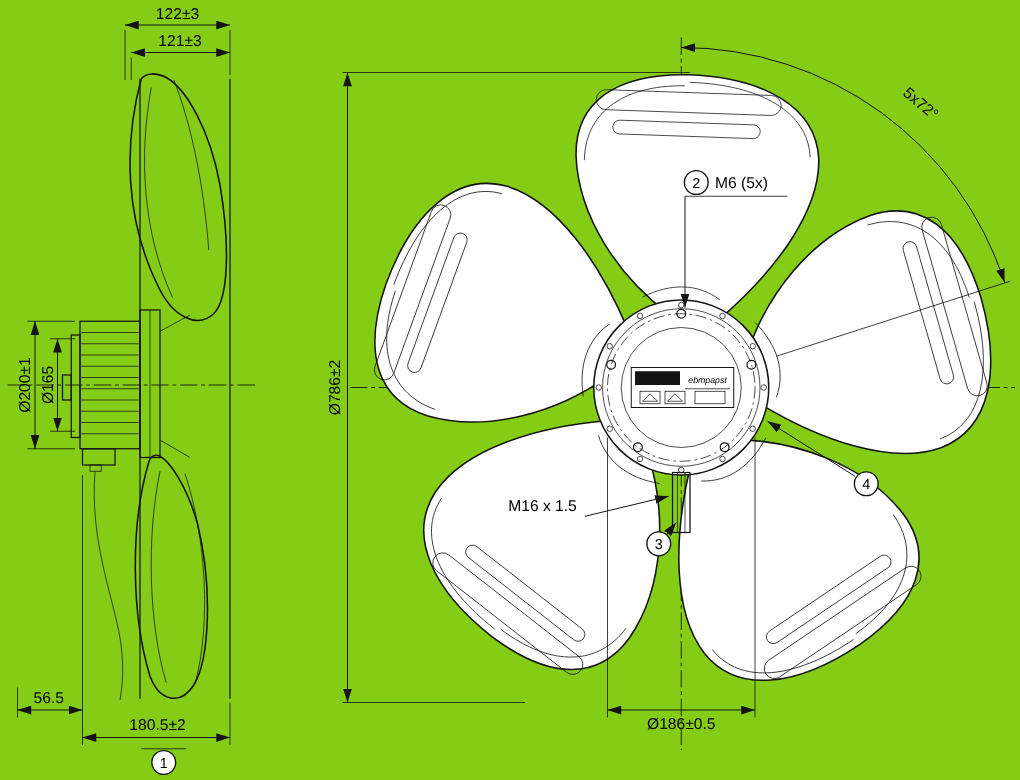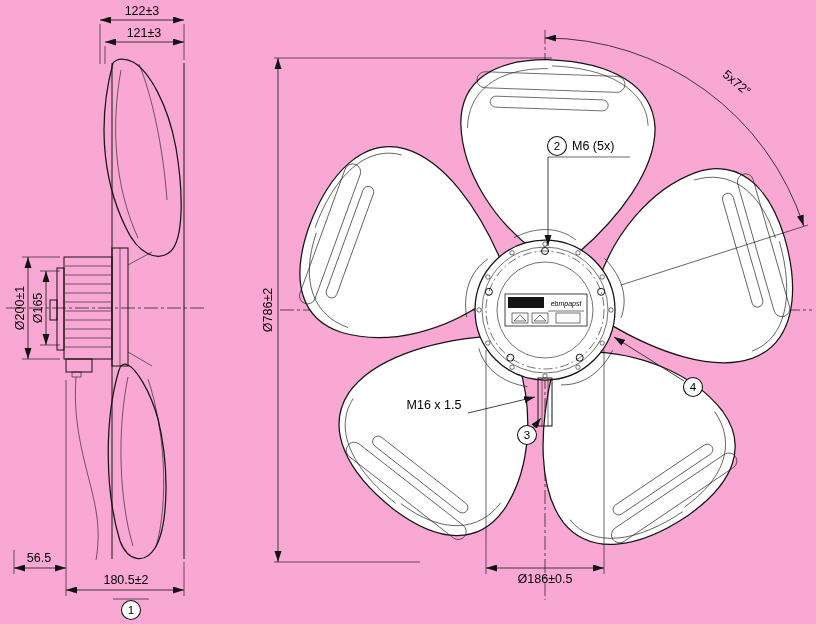--- a/index.html
+++ b/index.html
@@ -1,16 +1,16 @@
 <!DOCTYPE html>
 <html><head>
 <meta charset="utf-8">
 <style>
   html,body{margin:0;padding:0;background:#ffffff;}
-  .canvas{position:relative;width:816px;height:624px;background:#f9a8d4;overflow:hidden;
+  .canvas{position:relative;width:816px;height:624px;background:#84cc16;overflow:hidden;
           font-family:"Liberation Sans",sans-serif;}
   svg text{font-family:"Liberation Sans",sans-serif;font-size:12.5px;fill:#000;}
   .dt{text-anchor:middle;}
   .o  {stroke:#141414;stroke-width:1.25;fill:#ffffff;}
   .on {stroke:#141414;stroke-width:1.25;fill:none;}
   .m  {stroke:#141414;stroke-width:1.0;fill:none;}
   .t  {stroke:#141414;stroke-width:0.6;fill:none;}
   .dim{stroke:#141414;stroke-width:0.8;fill:none;}
   .ext{stroke:#141414;stroke-width:0.65;fill:none;}
   .cl {stroke:#141414;stroke-width:0.7;fill:none;stroke-dasharray:14 3 3 3;}

